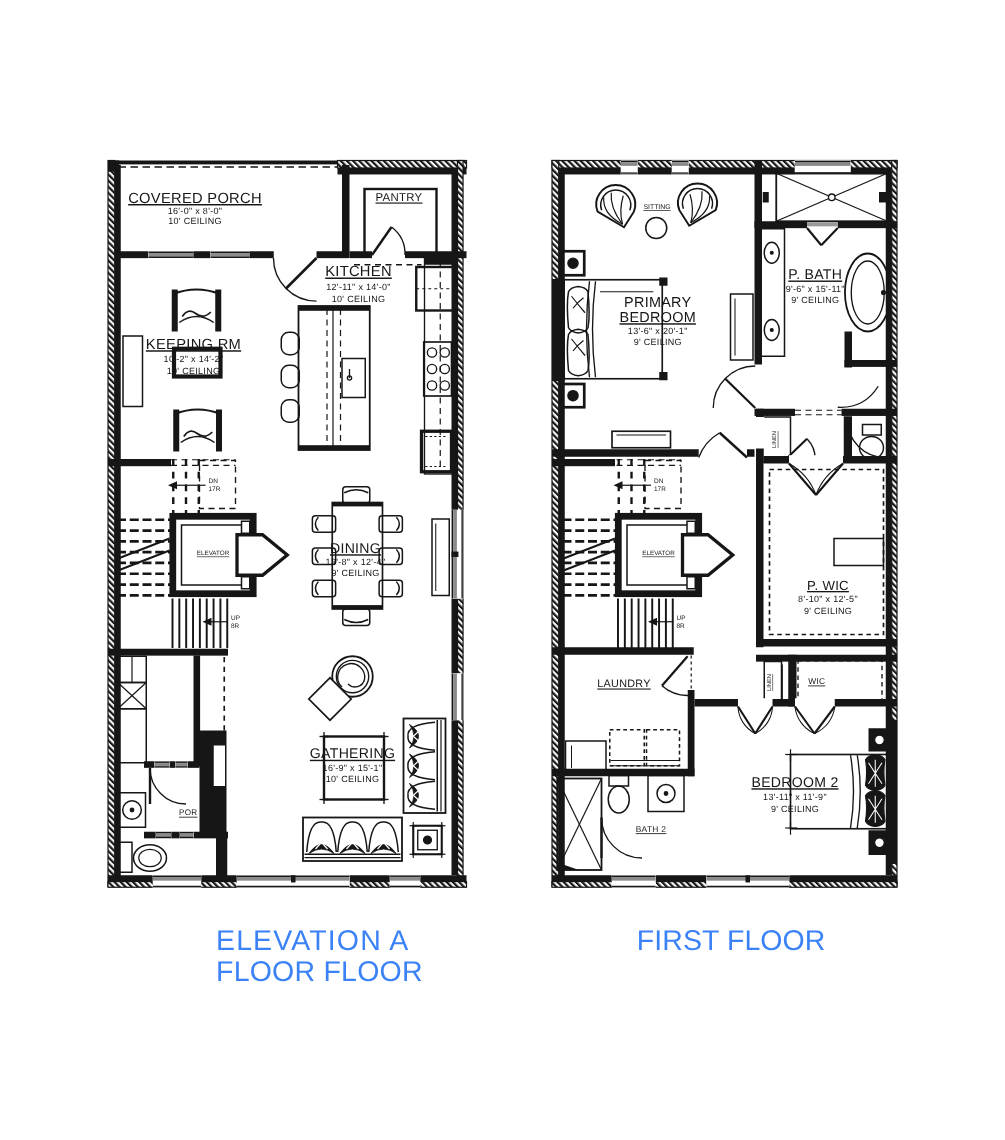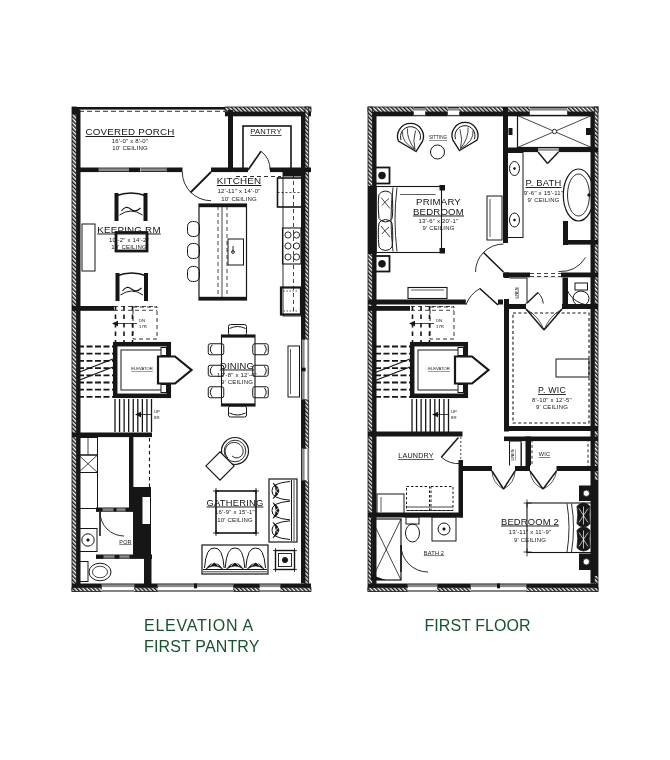--- a/index.html
+++ b/index.html
@@ -1,16 +1,16 @@
 <!DOCTYPE html>
 <html><head><meta charset="utf-8">
 <style>
 html,body{margin:0;padding:0;background:#fff;width:670px;height:760px;overflow:hidden}
 *{font-family:"Liberation Sans",sans-serif}
-.cap{position:absolute;color:#14532d;font-size:16px;letter-spacing:1.05px}
+.cap{position:absolute;color:#3b82f6;font-size:19px;letter-spacing:1.05px}
 svg text{font-family:"Liberation Sans",sans-serif}
 </style></head>
 <body>
 <svg width="670" height="760" viewBox="0 0 670 760" xmlns="http://www.w3.org/2000/svg">
 <defs>
 <pattern id="hp" width="2.9" height="2.9" patternUnits="userSpaceOnUse" patternTransform="rotate(-45)">
 <rect width="2.9" height="2.9" fill="#f8f8f8"></rect>
         <rect width="1.45" height="2.9" fill="#161616"></rect>
 </pattern>
 </defs>
@@ -512,13 +512,13 @@
 <path d="M 577 506.5 q 1.5 8 0 17 q 1.5 3 6.5 3.5 q 5 -0.5 6.5 -3.5 q -1.5 -9 0 -17 q -1.5 -3 -6.5 -3.5 q -5 0.5 -6.5 3.5 z" fill="#161616" stroke="#161616" stroke-width="0.8"></path>
 <path d="M 579 508.5 l 9 14 M 588 508.5 l -9 14 M 583.5 506.5 l 0 18" stroke="#fff" stroke-width="0.7" fill="none"></path>
 <path d="M 577 530.5 q 1.5 8 0 17 q 1.5 3 6.5 3.5 q 5 -0.5 6.5 -3.5 q -1.5 -9 0 -17 q -1.5 -3 -6.5 -3.5 q -5 0.5 -6.5 3.5 z" fill="#161616" stroke="#161616" stroke-width="0.8"></path>
 <path d="M 579 532.5 l 9 14 M 588 532.5 l -9 14 M 583.5 530.5 l 0 18" stroke="#fff" stroke-width="0.7" fill="none"></path>
 <line x1="523.5" y1="503.0" x2="531.5" y2="503.0" stroke="#161616" stroke-width="0.8"></line>
 <line x1="527.0" y1="499.5" x2="527.0" y2="507.5" stroke="#161616" stroke-width="0.8"></line>
 <line x1="523.5" y1="552.0" x2="531.5" y2="552.0" stroke="#161616" stroke-width="0.8"></line>
 <line x1="527.0" y1="548.5" x2="527.0" y2="556.5" stroke="#161616" stroke-width="0.8"></line>
 </svg>
 <div class="cap" style="left:144px;top:616.5px;letter-spacing:0.75px">ELEVATION A</div>
-<div class="cap" style="left:144px;top:637.5px;letter-spacing:0.15px">FIRST PANTRY</div>
+<div class="cap" style="left:144px;top:637.5px;letter-spacing:0.15px">FLOOR FLOOR</div>
 <div class="cap" style="left:424.5px;top:616.5px;letter-spacing:0.05px">FIRST FLOOR</div>
 </body></html>

